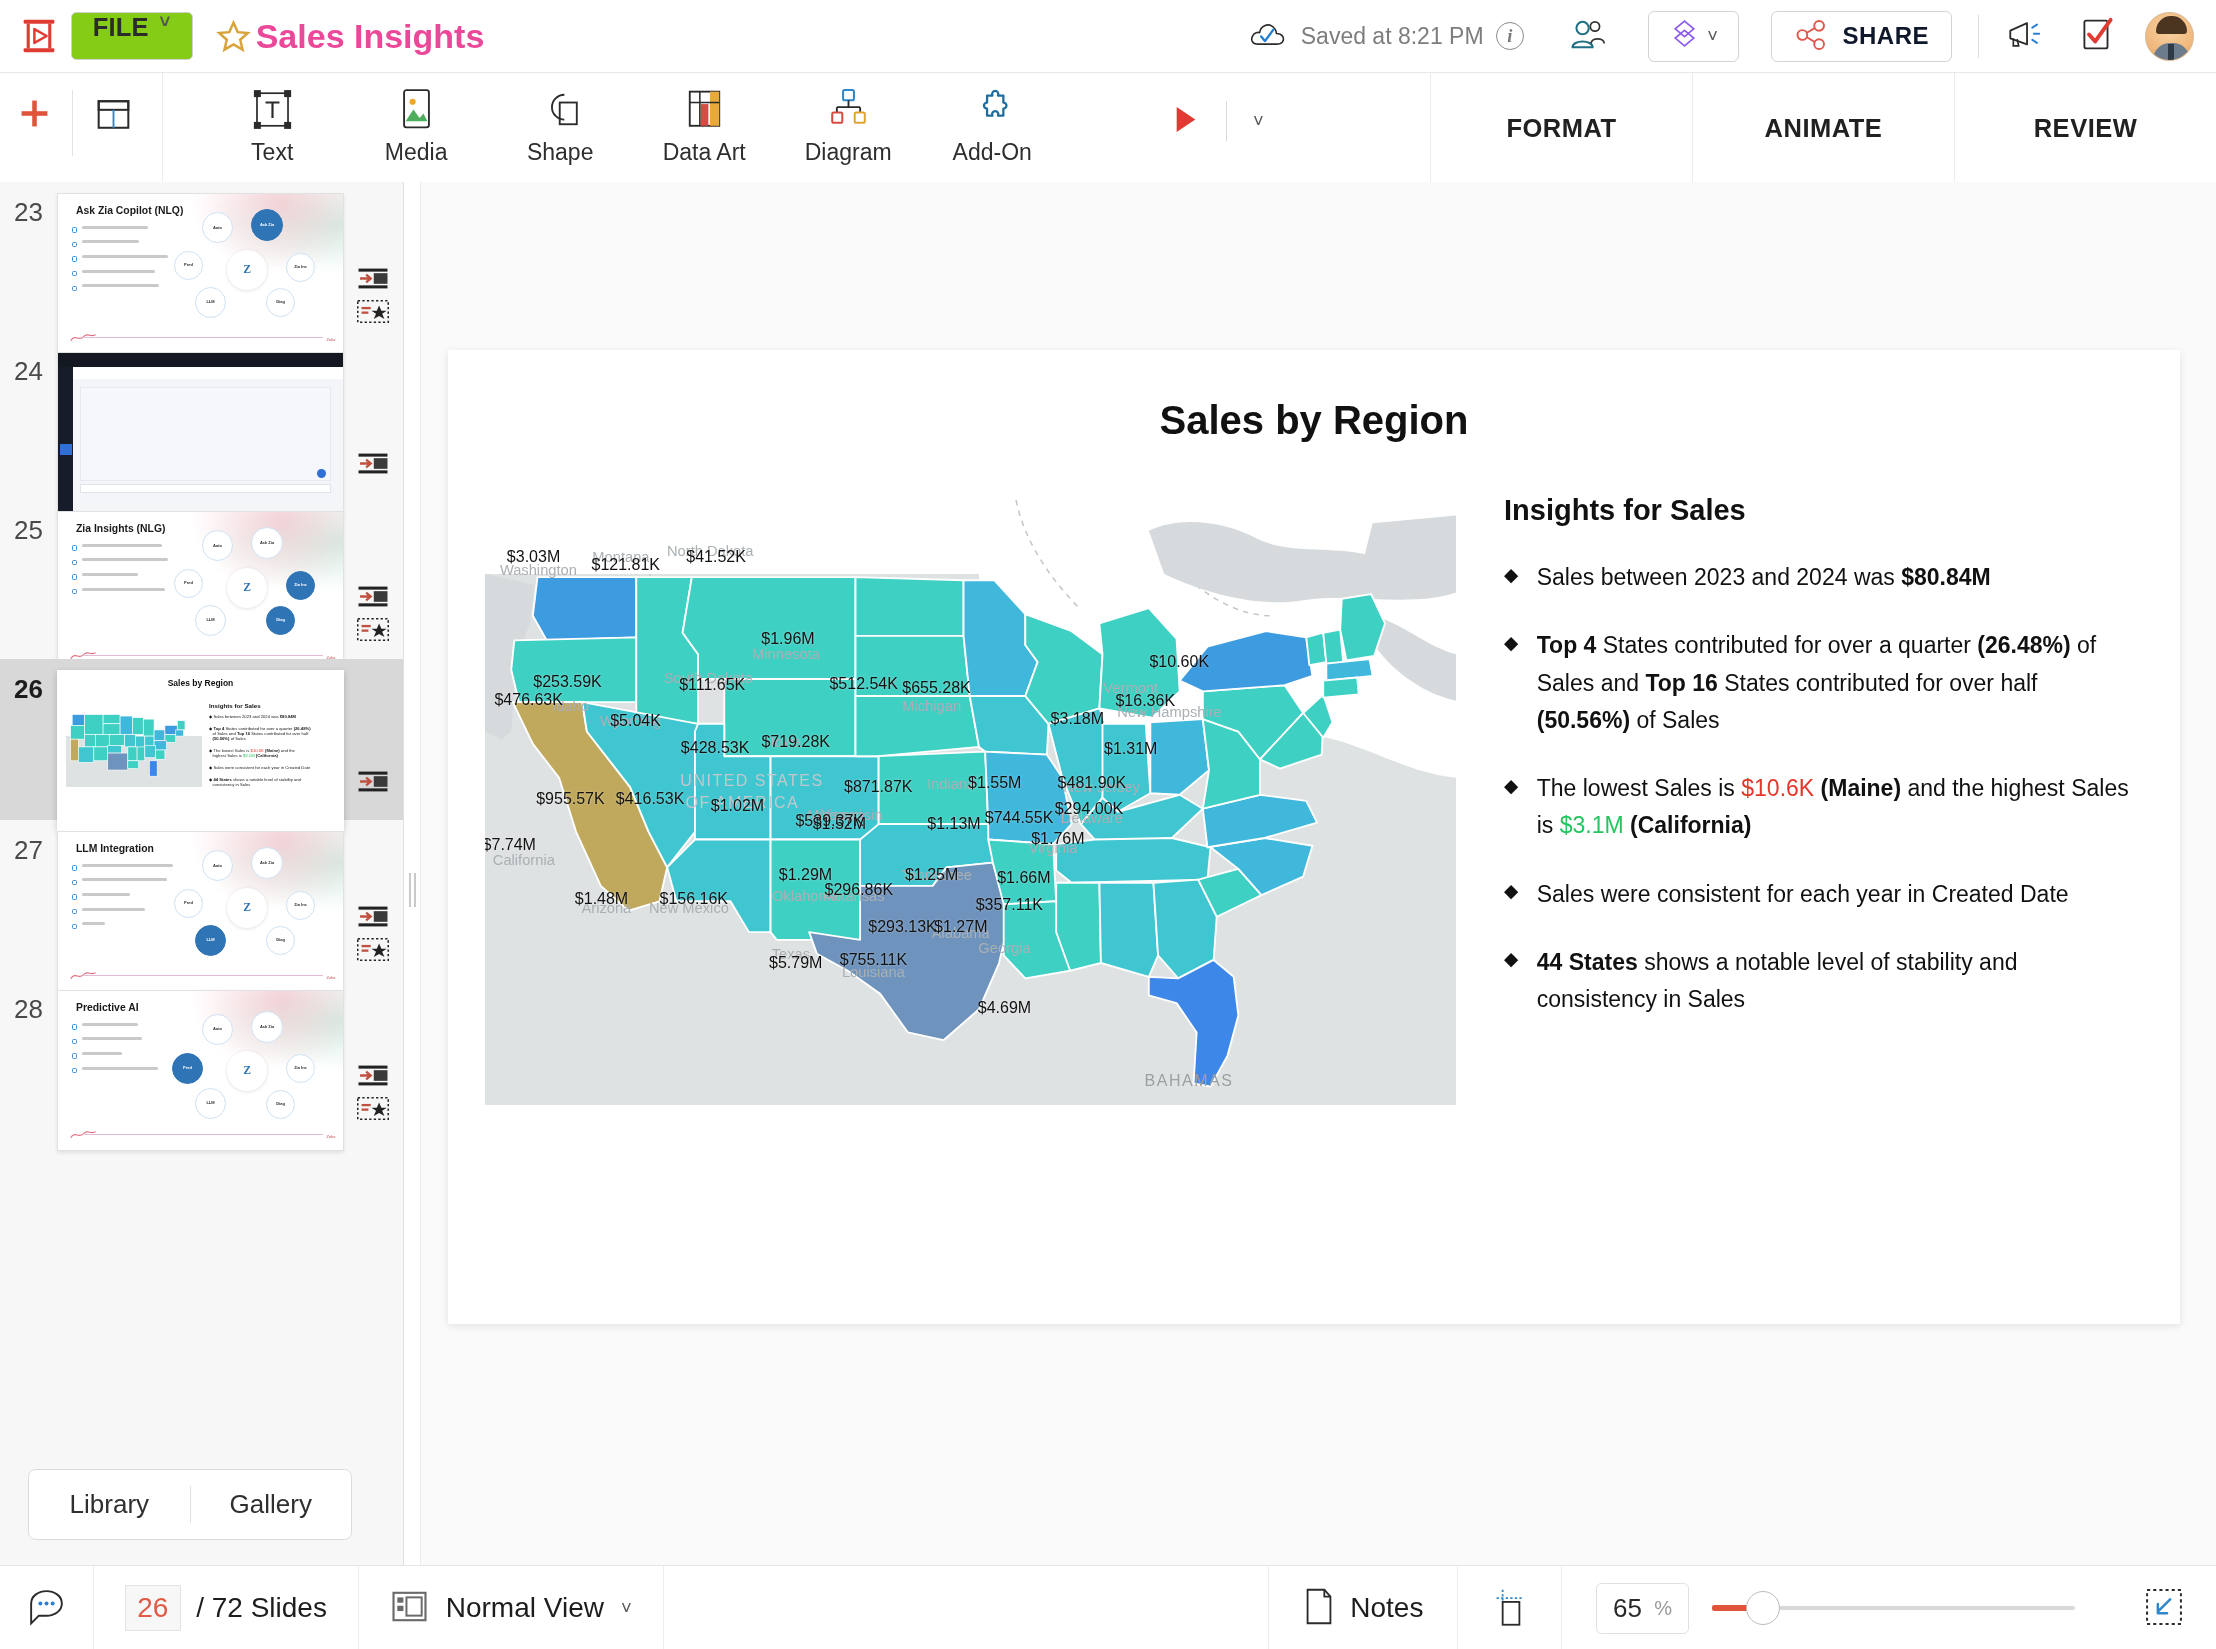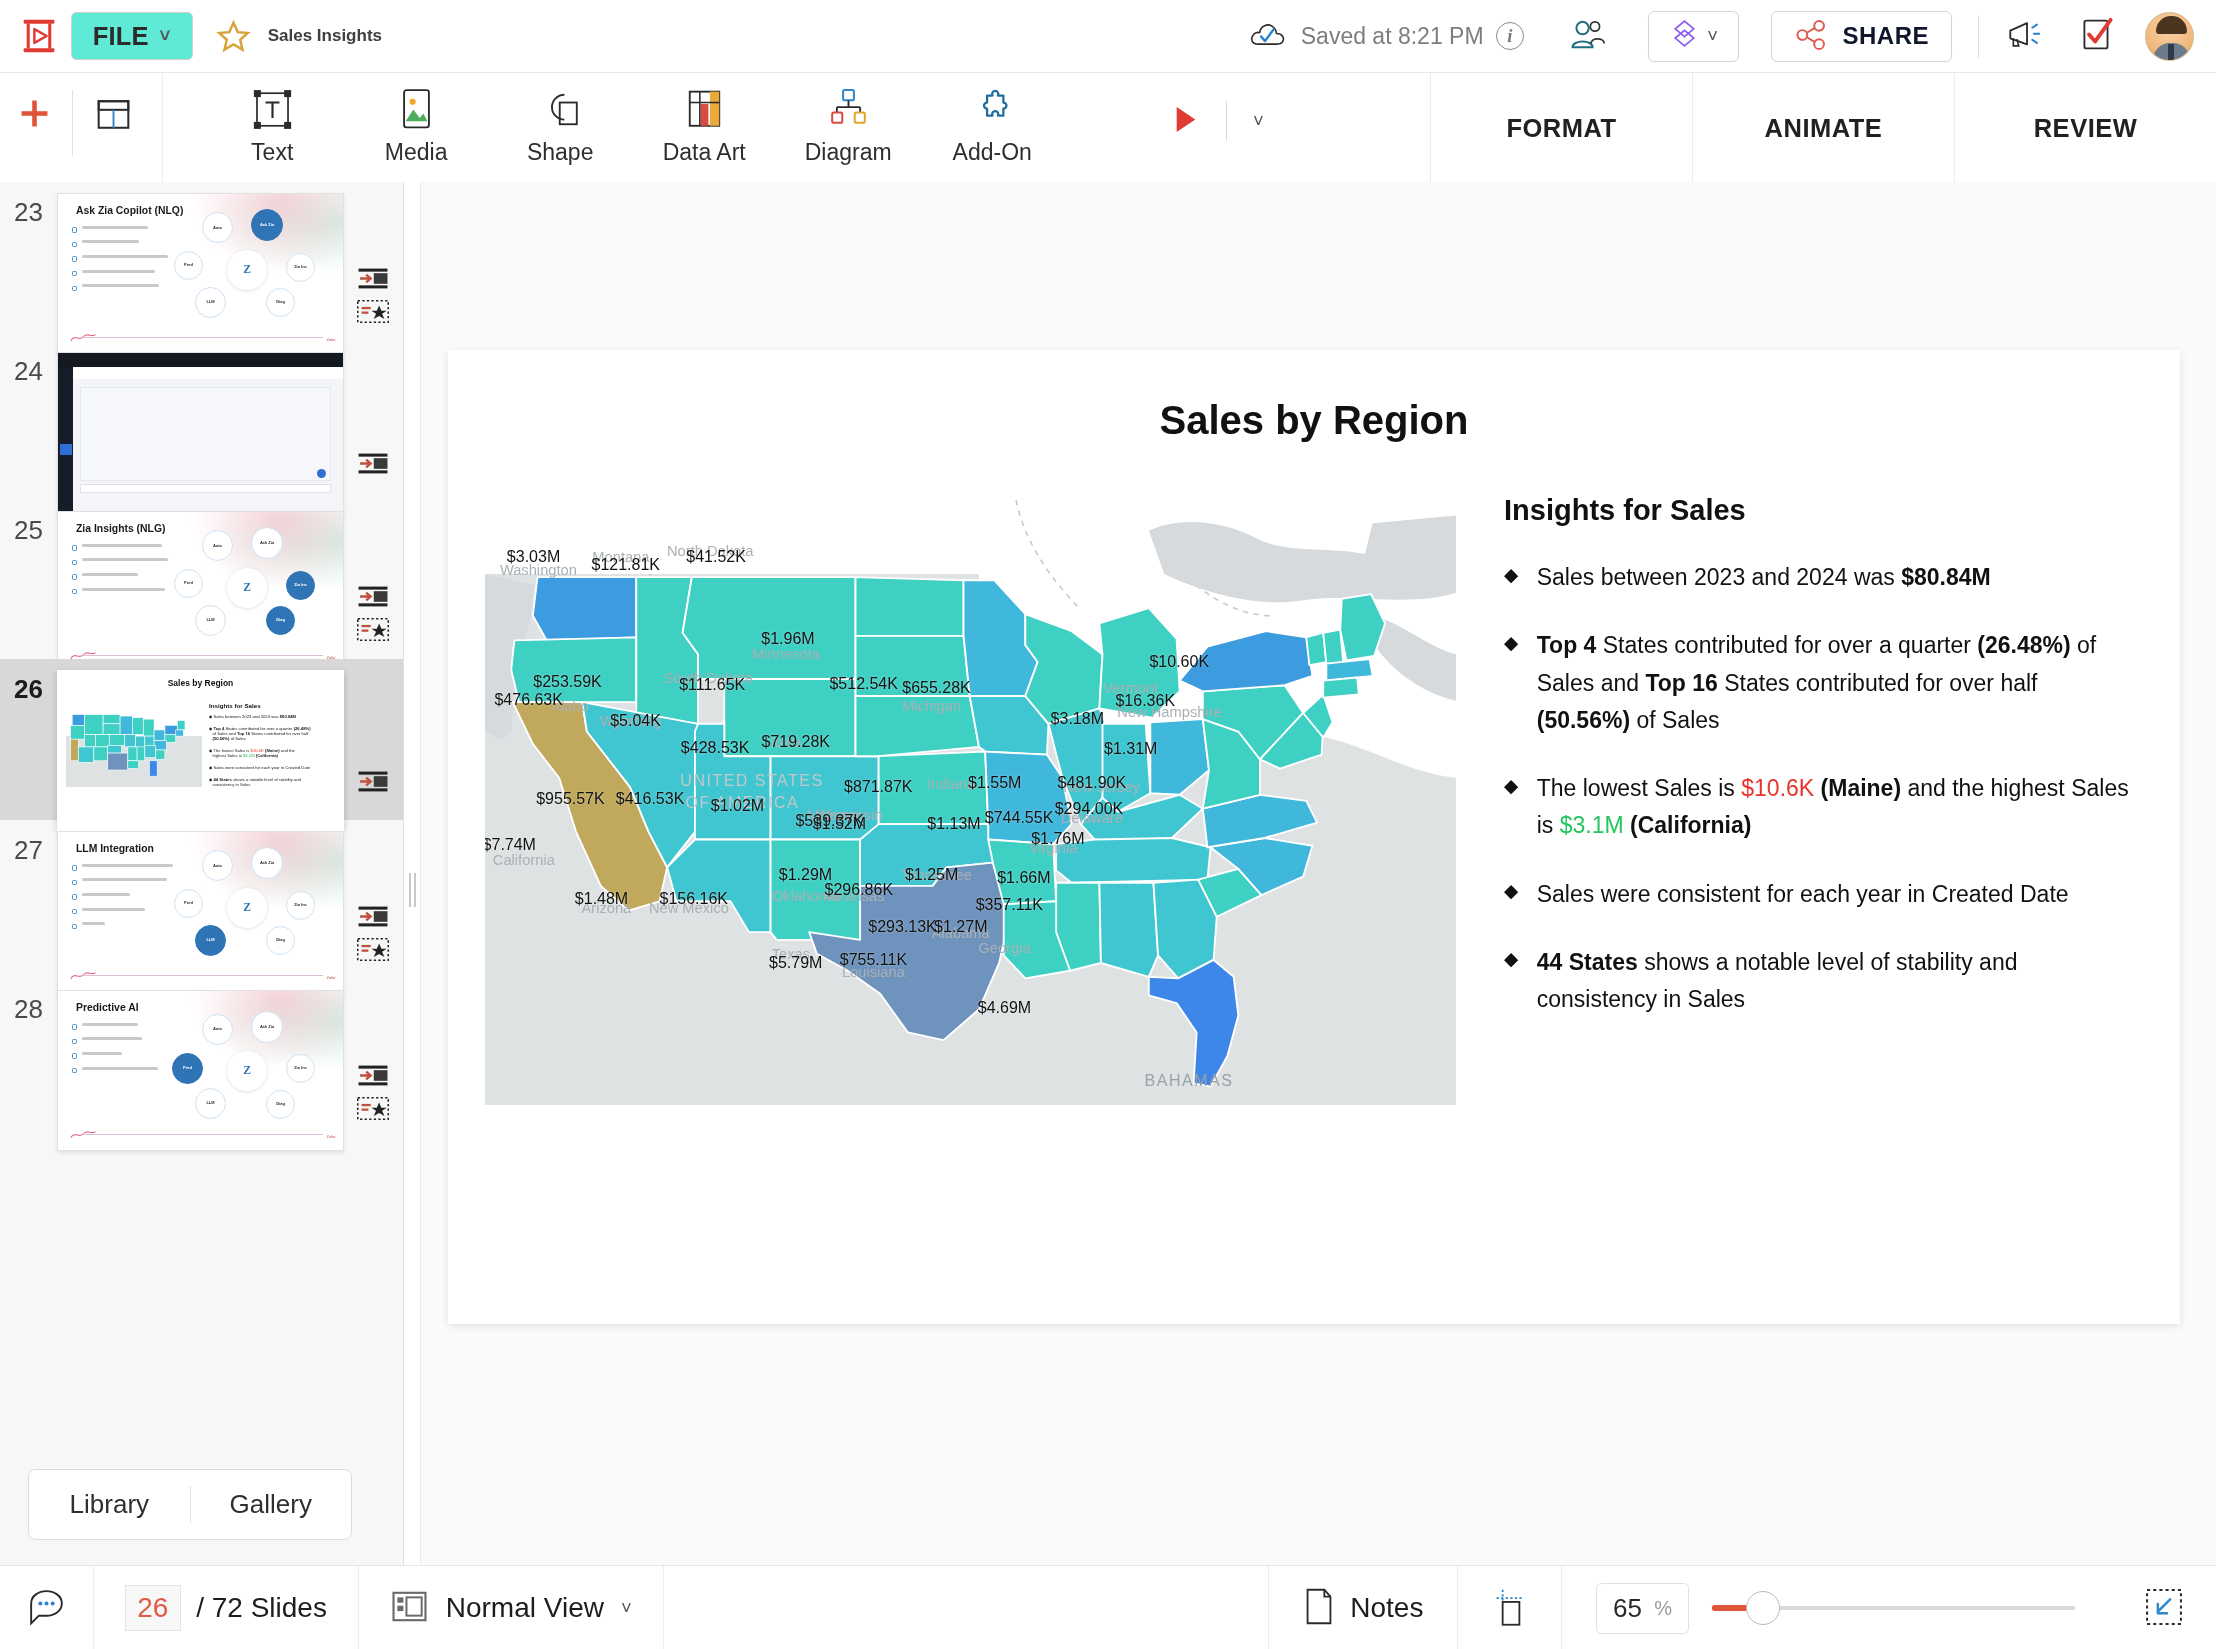--- a/index.html
+++ b/index.html
@@ -14,27 +14,27 @@
   
   .topbar {
     position: absolute; top: 0; left: 0; width: 2216px; height: 73px;
     background: #ffffff;
     display: flex; align-items: center;
     border-bottom: 0.8px solid #e8e8e8;
   }
   .logo-btn { margin-left: 14px; width: 49px; height: 49px; display:flex; align-items:center; justify-content:center; }
   .file-btn {
     margin-left: 7.7px; height: 48px; min-width: 122px;
-    border: 0.8px solid #d0d0d0; border-radius: 5.4px; background: #5eead4;
-    display: flex; align-items: center; justify-content: center; gap: 10.8px;
+    border: 0.8px solid #d0d0d0; border-radius: 5.4px; background: #84cc16;
+    display: flex; align-items: flex-start; justify-content: center; gap: 10.8px;
     font-size: 25.5px; font-weight: 600; color: #2b2b2b; letter-spacing: 0.2px;
   }
   .chev { font-size: 18.5px; color: #555; line-height: 1; }
   .star-wrap { margin-left: 23px; display: flex; align-items: center; }
-  .doc-title { margin-left: 17px; font-size: 17px; font-weight: 700; color: #404040; }
+  .doc-title { margin-left: 5px; font-size: 34px; font-weight: 700; color: #ec4899; }
 
   .topbar-right { margin-left: auto; display: flex; align-items: center; gap: 0; padding-right: 21.6px; }
   .saved-group { display: flex; align-items: center; gap: 12.3px; }
   .saved-txt { font-size: 23px; color: #7d7d7d; }
   .info-circle {
     width: 28px; height: 28px; border-radius: 50%; border: 1.9px solid #8b8b8b;
     display:flex; align-items:center; justify-content:center;
     font-size: 18.5px; font-weight: 700; color: #7a7a7a; font-style: italic;
     font-family: "Liberation Serif", serif;
   }

